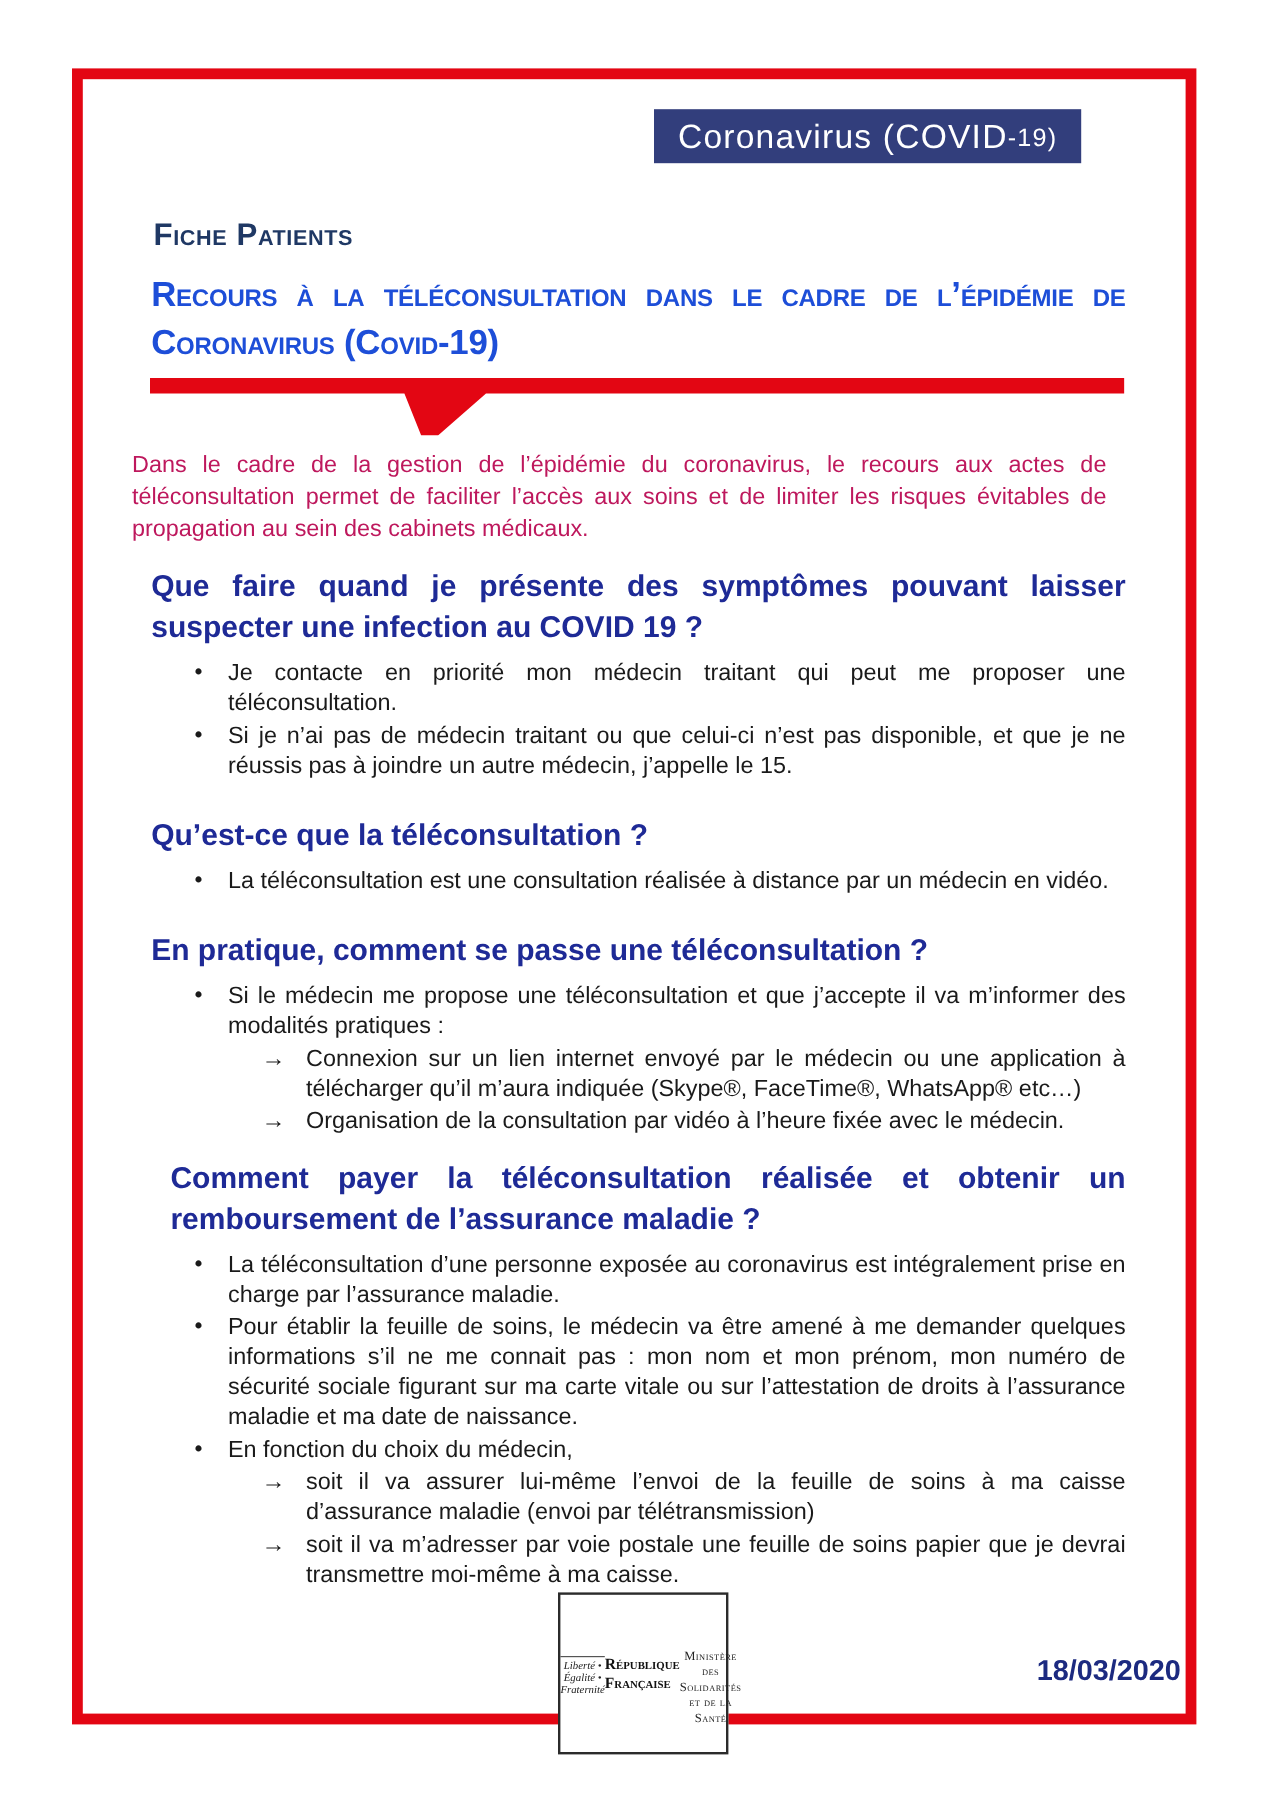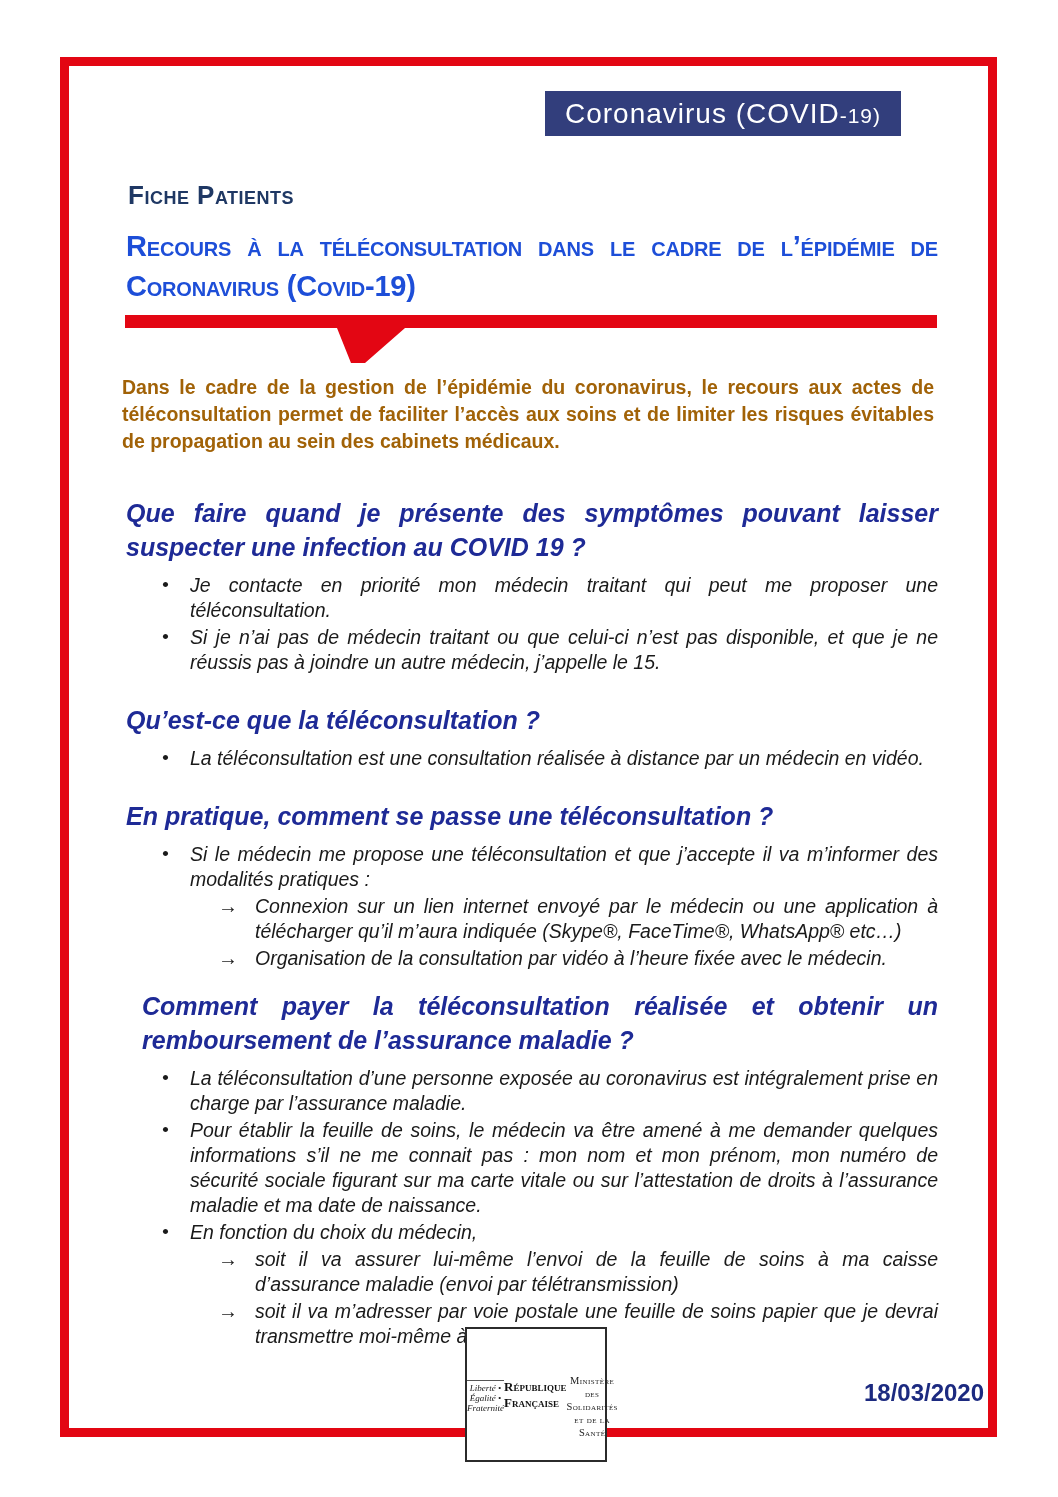--- a/index.html
+++ b/index.html
@@ -35,27 +35,27 @@
     color:#1F3864;z-index:2;
   }
   h1.title{
     position:absolute;left:126px;top:226px;width:812px;margin:0;
     font-variant:small-caps;
     font-weight:700;font-size:29px;line-height:40px;letter-spacing:-0.2px;
     color:#1d4ed8;text-align:justify;z-index:2;
   }
   .bar{position:absolute;left:125px;top:313px;width:812px;height:50px;z-index:2;}
   .intro{
-    position:absolute;left:122px;top:374px;width:812px;margin:0;
-    font-size:19.5px;line-height:27px;font-weight:700;
-    text-align:justify;color:#a16207;z-index:2;
+    position:absolute;left:110px;top:374px;width:812px;margin:0;
+    font-size:19.5px;line-height:27px;font-weight:400;
+    text-align:justify;color:#be185d;z-index:2;
   }
   .content{
-    position:absolute;left:126px;top:496px;width:812px;
-    font-size:19.5px;line-height:25px;text-align:justify;z-index:2;font-style:italic;
+    position:absolute;left:126px;top:472px;width:812px;
+    font-size:19.5px;line-height:25px;text-align:justify;z-index:2;
   }
   .section-heading{
     margin:28px 0 9px 0;
     color:#1E2A96;font-weight:700;
     font-size:25px;line-height:34px;
     text-align:justify;
   }
   .section:first-child .section-heading{margin-top:0;}
   .section-heading.tight{margin-top:18px;margin-left:16px;}
   ul.bullets{list-style:none;margin:0;padding:0;}

